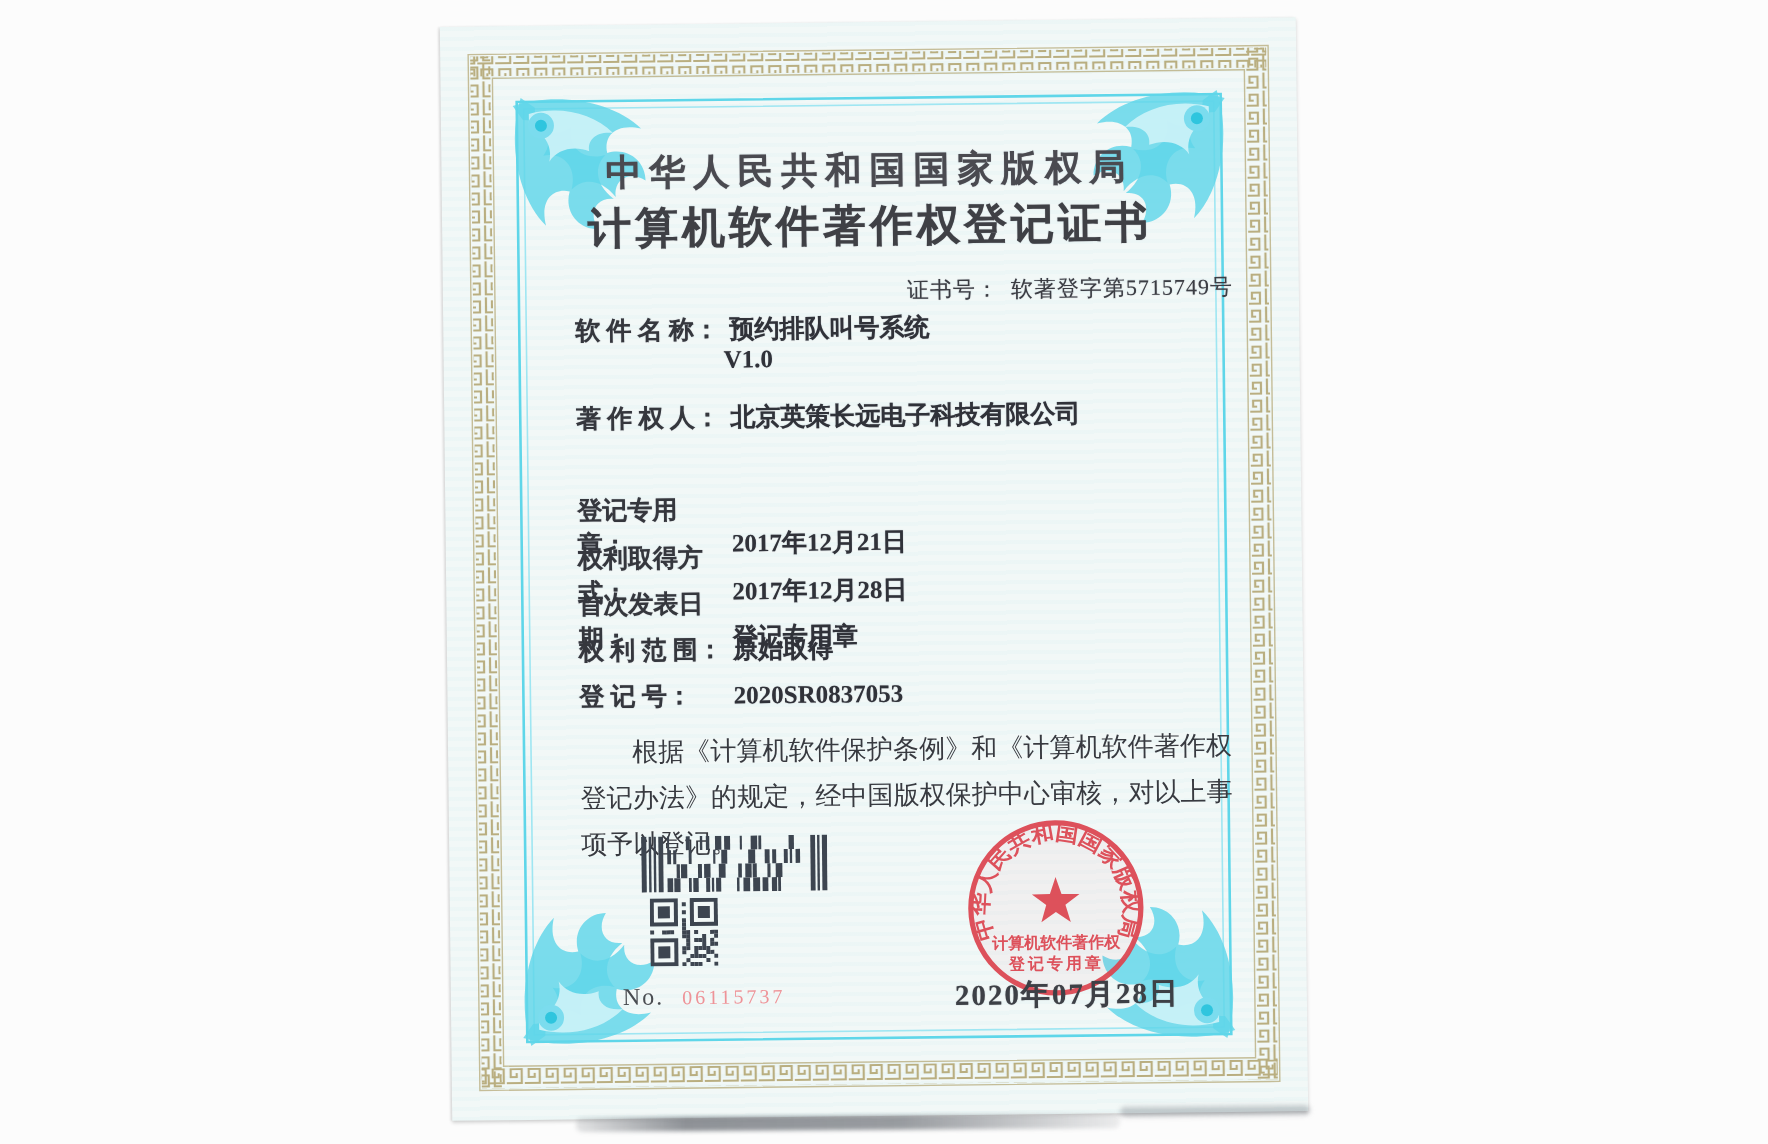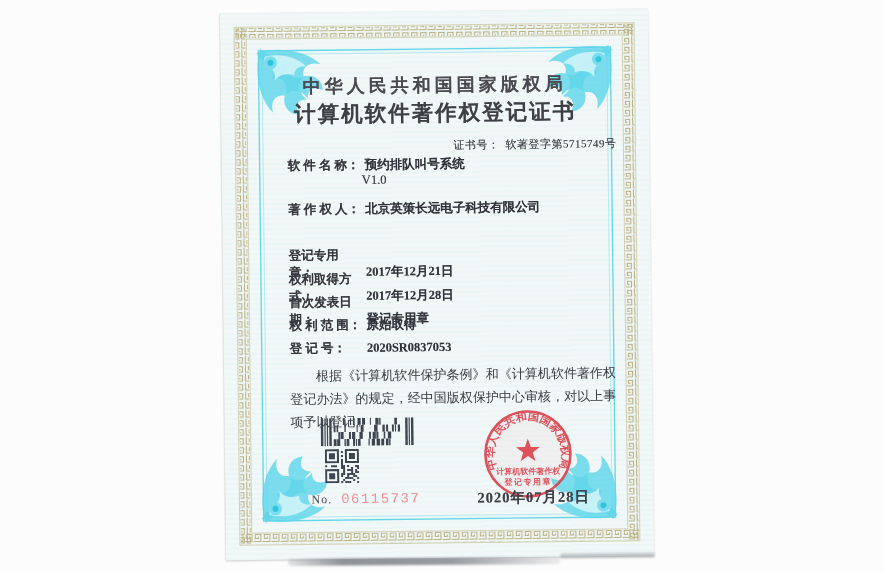--- a/index.html
+++ b/index.html
@@ -27,29 +27,29 @@
   .ink{color:var(--ink,#3c3e44);text-shadow:0 0 .5px rgba(70,70,85,.55);}
   .authority{position:absolute;top:62px;left:0;width:100%;text-align:center;
     font-size:18px;font-weight:700;letter-spacing:4px;color:#4a4a50;}
   .cert-title{position:absolute;top:87px;left:0;width:100%;text-align:center;
     font-size:21.5px;font-weight:700;letter-spacing:2px;color:#3f4045;}
   .cert-no{position:absolute;top:127px;left:232px;font-size:11px;color:#45464c;letter-spacing:.5px;}
   .cert-no .v{margin-left:6px;}
   .field-row{position:absolute;left:66px;font-size:12.5px;font-weight:600;}
   .field-row .lbl{display:inline-block;width:74px;color:#35373d;}
   .field-row .val{color:#303239;}
-  .val2{position:absolute;left:140px;top:161px;font-size:12.5px;font-weight:400;color:#303239;}
+  .val2{position:absolute;left:140px;top:161px;font-size:12.5px;font-weight:700;color:#303239;}
   .statement{position:absolute;left:66px;top:352px;width:326px;font-size:13px;
     line-height:23px;text-indent:2em;text-align:justify;font-weight:500;color:#383a40;}
   .barcode-box{position:absolute;left:96px;top:406px;}
   .qr-box{position:absolute;left:100px;top:437px;}
   .serial{position:absolute;left:86px;top:479px;font-size:12px;}
   .serial .no{color:#4a4d52;letter-spacing:1px;}
-  .serial .num{color:var(--serial-red,#ee9398);font-family:Liberation Mono, monospace;
-    font-size:14px;letter-spacing:1.5px;margin-left:9px;}
+  .serial .num{color:var(--serial-red,#ee9398);font-family:Liberation Serif, serif;
+    font-size:10px;letter-spacing:1.5px;margin-left:9px;}
   .seal-box{position:absolute;left:256px;top:397px;opacity:.93;z-index:1;}
   .seal-ring-text{font-size:10.6px;font-weight:700;fill:var(--seal-red,#dc4550);
     font-family:"Liberation Serif","DejaVu Serif",serif;}
   .seal-small{fill:var(--seal-red,#dc4550);font-weight:700;
     font-family:"Liberation Serif","DejaVu Serif",serif;}
   .issue-date{position:absolute;left:252px;top:478px;z-index:2;font-size:14.5px;
     font-weight:700;letter-spacing:1px;color:#3d4046;text-shadow:0 0 .5px rgba(60,60,70,.6);}
   .scan-shadow{position:absolute;left:288px;top:558px;width:272px;height:7px;
     background:linear-gradient(90deg,rgba(80,86,92,.15),rgba(70,76,84,.6) 20%,rgba(70,76,84,.55) 60%,rgba(90,96,102,.1));
     border-radius:3px;filter:blur(1px);transform:rotate(-.4deg);}

